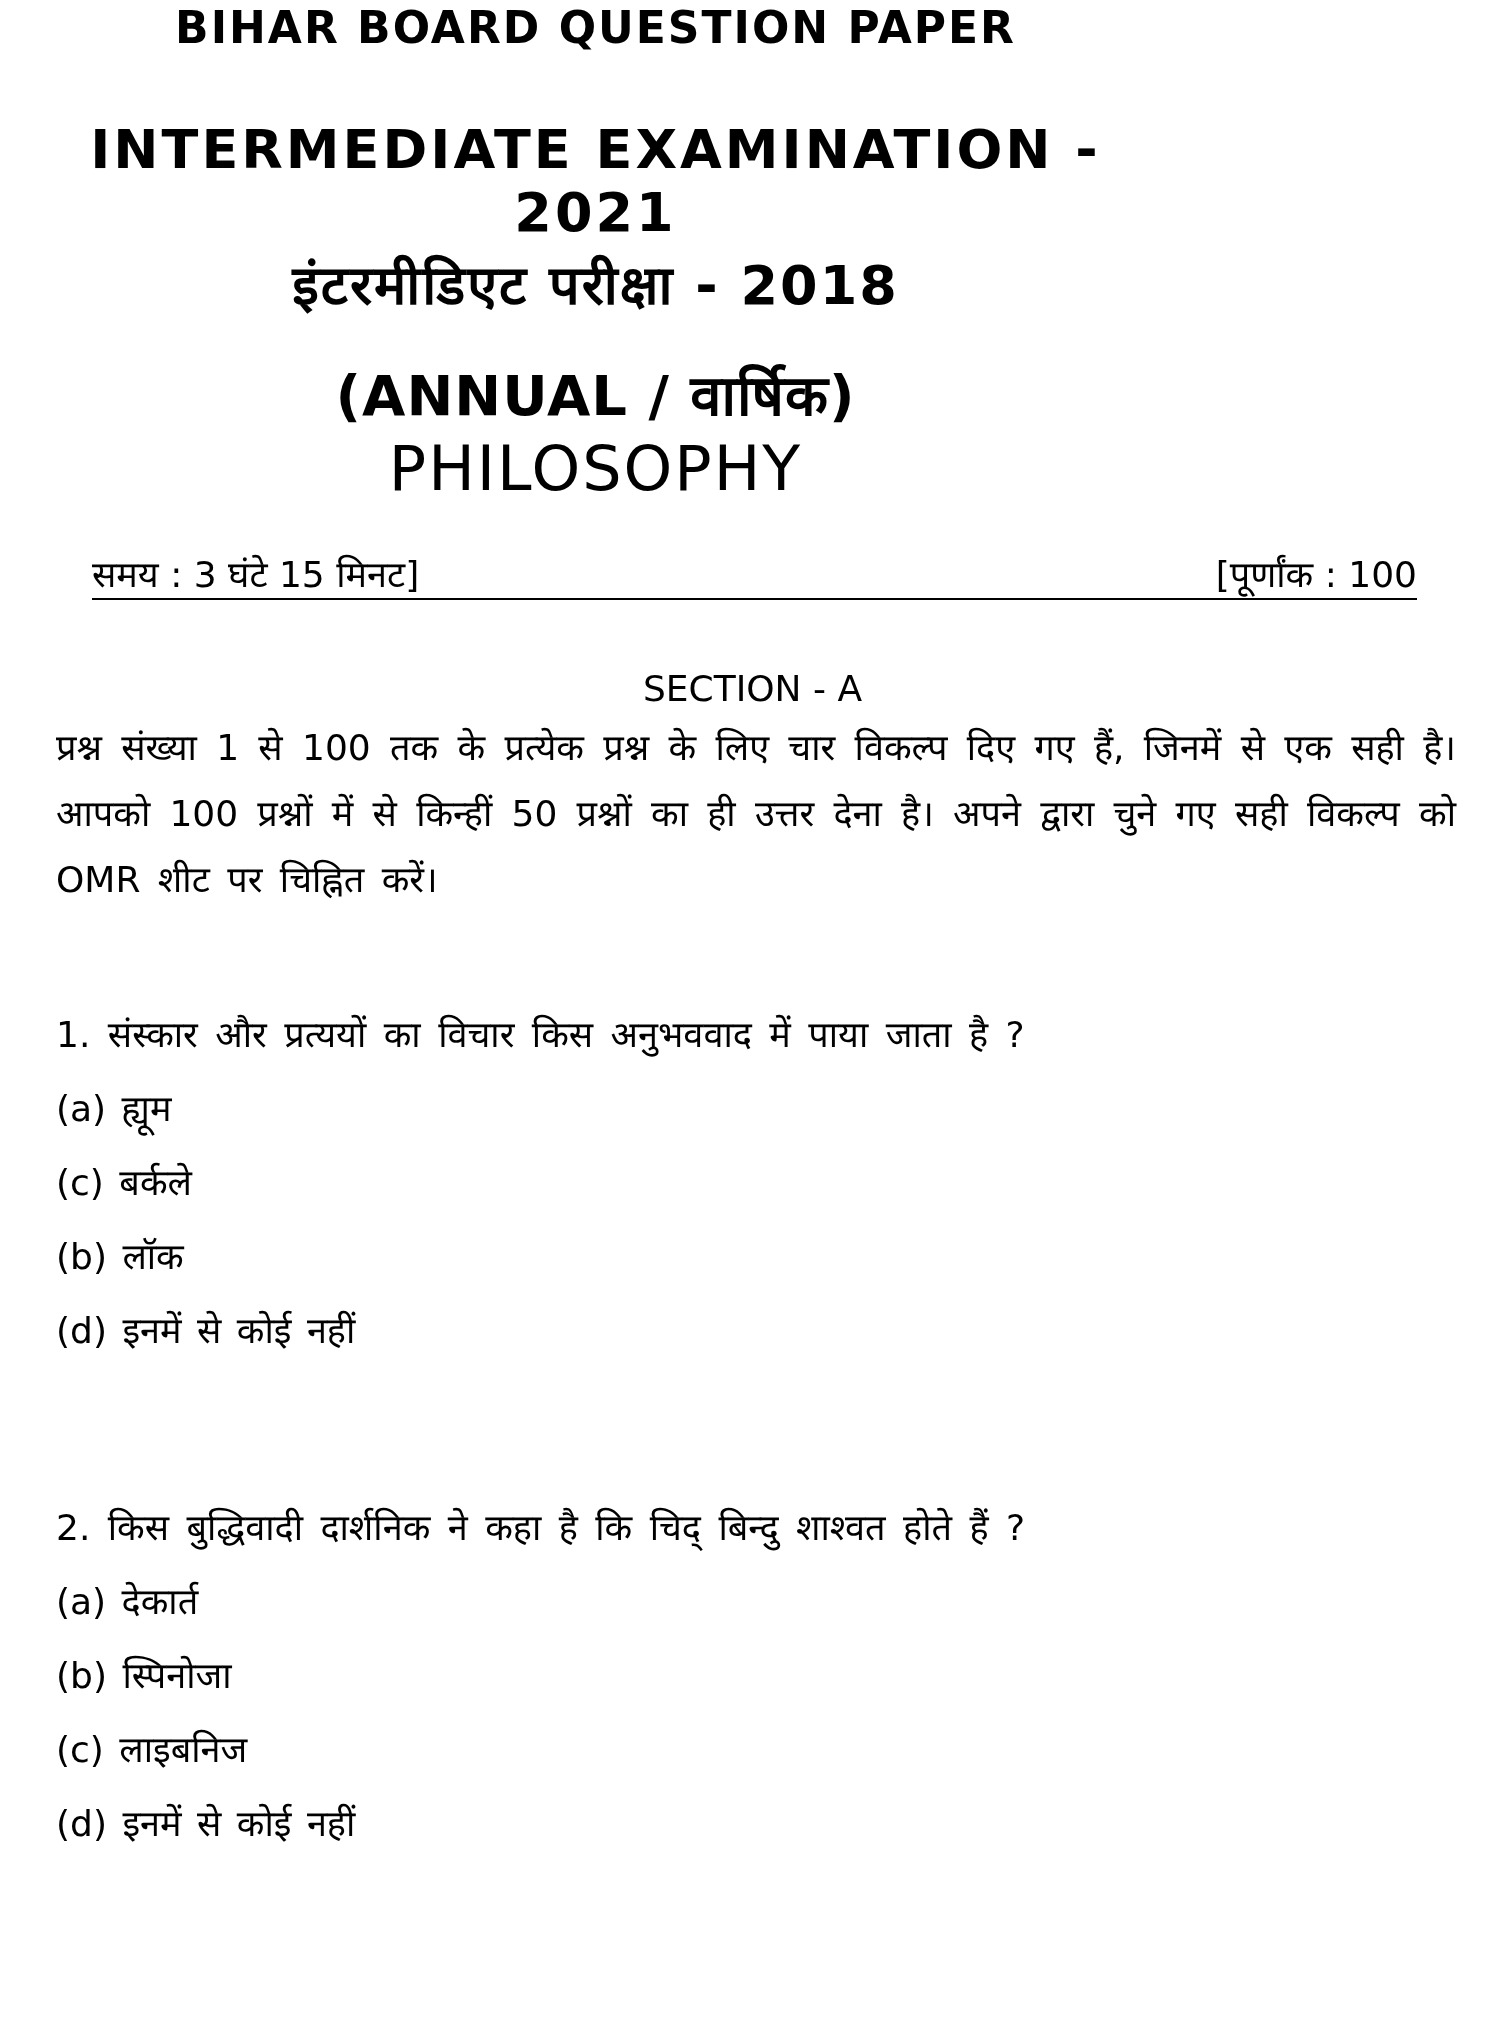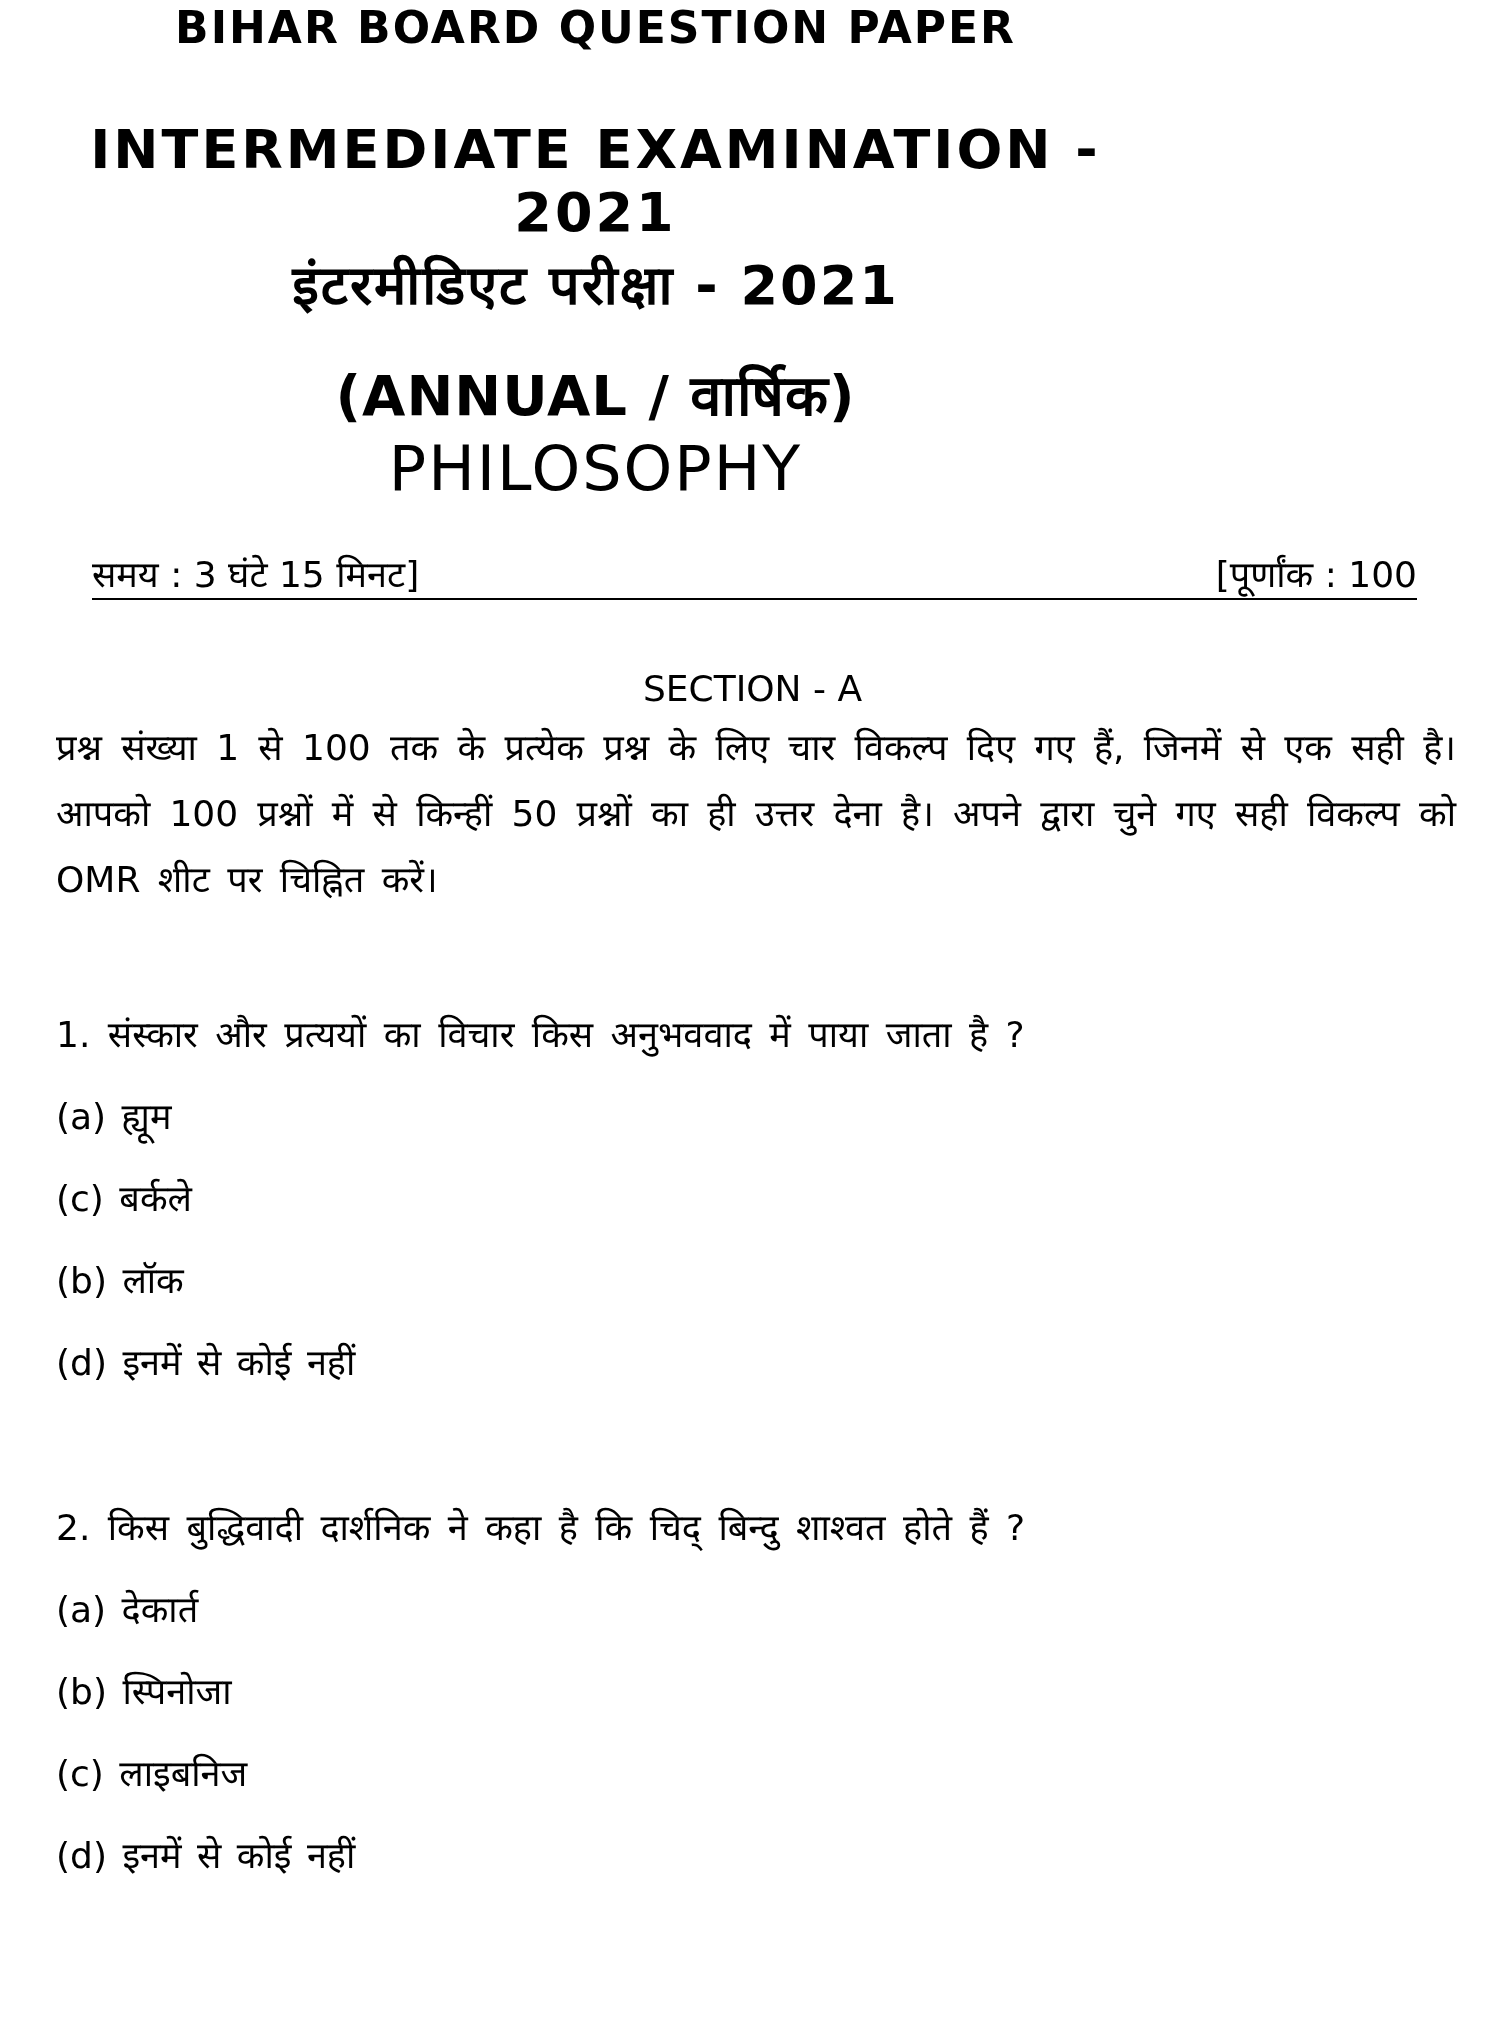--- a/index.html
+++ b/index.html
@@ -26,28 +26,28 @@
       position: absolute; left: 0; width: 1505px; text-align: center;
       top: 636px; font-size: 36px; margin-top: 32px;
     }
     .instr {
       position: absolute; left: 56px; width: 1400px; top: 715px;
       font-size: 36px; line-height: 66px; word-spacing: 6px;
       text-align: justify;
     }
     .question { position: absolute; left: 56px; font-size: 36px; }
     .q-text { line-height: 50px; word-spacing: 6px; }
-    .opt { line-height: 50px; margin-top: 32px; word-spacing: 4px; }
+    .opt { line-height: 50px; margin-top: 24px; word-spacing: 4px; }
   </style>
 </head>
 <body>
 
 <div class="center h1">BIHAR BOARD QUESTION PAPER</div>
 <div class="center h2">INTERMEDIATE EXAMINATION - 2021</div>
-<div class="center h3">इंटरमीडिएट परीक्षा - 2021</div>
+<div class="center h3">इंटरमीडिएट परीक्षा - 2018</div>
 <div class="center h4">(ANNUAL / वार्षिक)</div>
 <div class="center h5">PHILOSOPHY</div>
 
 <div class="meta-row">
   <span>समय : 3 घंटे 15 मिनट]</span>
   <span>[पूर्णांक : 100</span>
 </div>
 
 <div class="section">SECTION - A</div>
 

